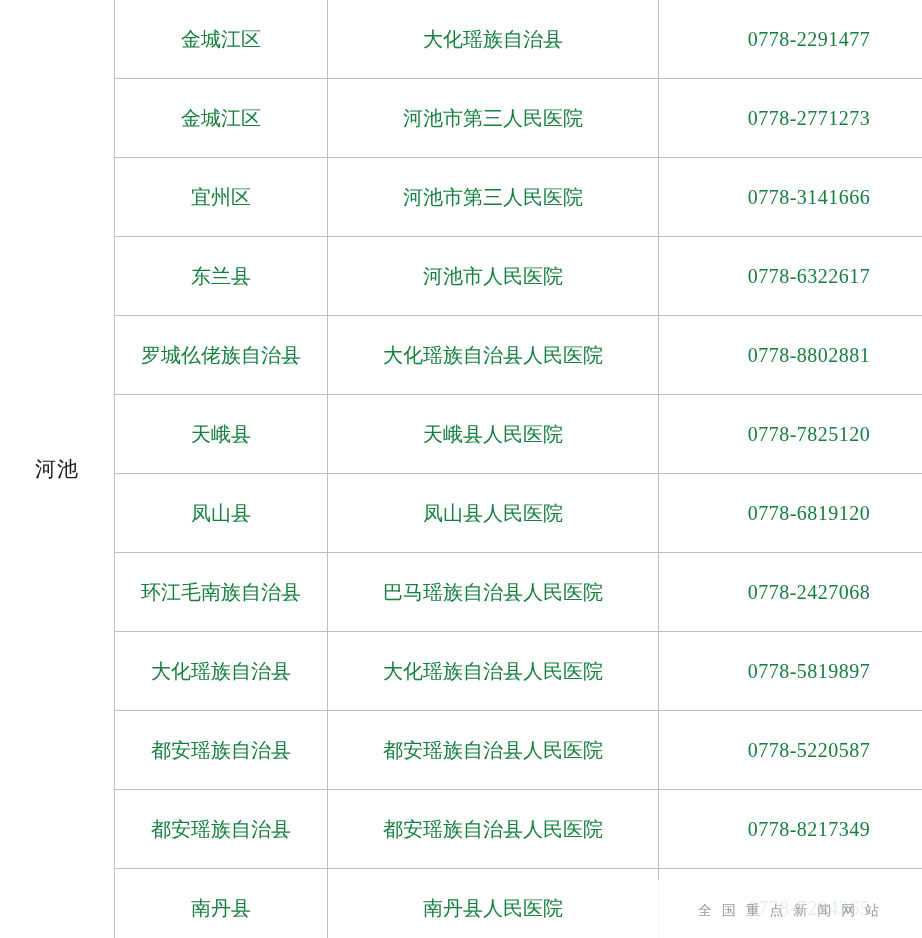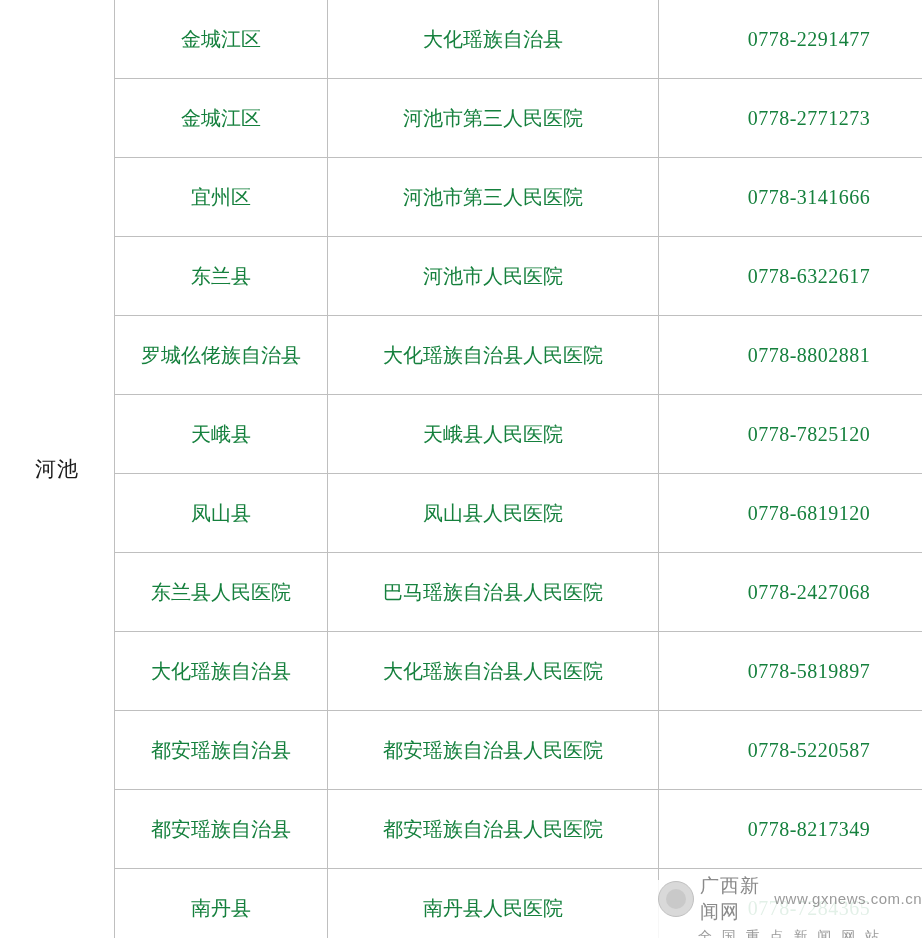--- a/index.html
+++ b/index.html
@@ -174,21 +174,21 @@
           <td class="col-district">天峨县</td>
           <td class="col-hospital">天峨县人民医院</td>
           <td class="col-phone">0778-7825120</td>
         </tr>
         <tr>
           <td class="col-district">凤山县</td>
           <td class="col-hospital">凤山县人民医院</td>
           <td class="col-phone">0778-6819120</td>
         </tr>
         <tr>
-          <td class="col-district">东兰县人民医院</td>
+          <td class="col-district">环江毛南族自治县</td>
           <td class="col-hospital">巴马瑶族自治县人民医院</td>
           <td class="col-phone">0778-2427068</td>
         </tr>
         <tr>
           <td class="col-district">大化瑶族自治县</td>
           <td class="col-hospital">大化瑶族自治县人民医院</td>
           <td class="col-phone">0778-5819897</td>
         </tr>
         <tr>
           <td class="col-district">都安瑶族自治县</td>
@@ -203,21 +203,16 @@
         <tr>
           <td class="col-district">南丹县</td>
           <td class="col-hospital">南丹县人民医院</td>
           <td class="col-phone">0778-7284365</td>
         </tr>
       </tbody>
     </table>
   </div>
 
   <div class="watermark">
-    <div class="wm-top">
-      <div class="wm-badge"></div>
-      <div class="wm-name">广西新闻网</div>
-      <div class="wm-url">www.gxnews.com.cn</div>
-    </div>
     <div class="wm-sub">全 国 重 点 新 闻 网 站</div>
   </div>
 
 </div>
 
 </body></html>

